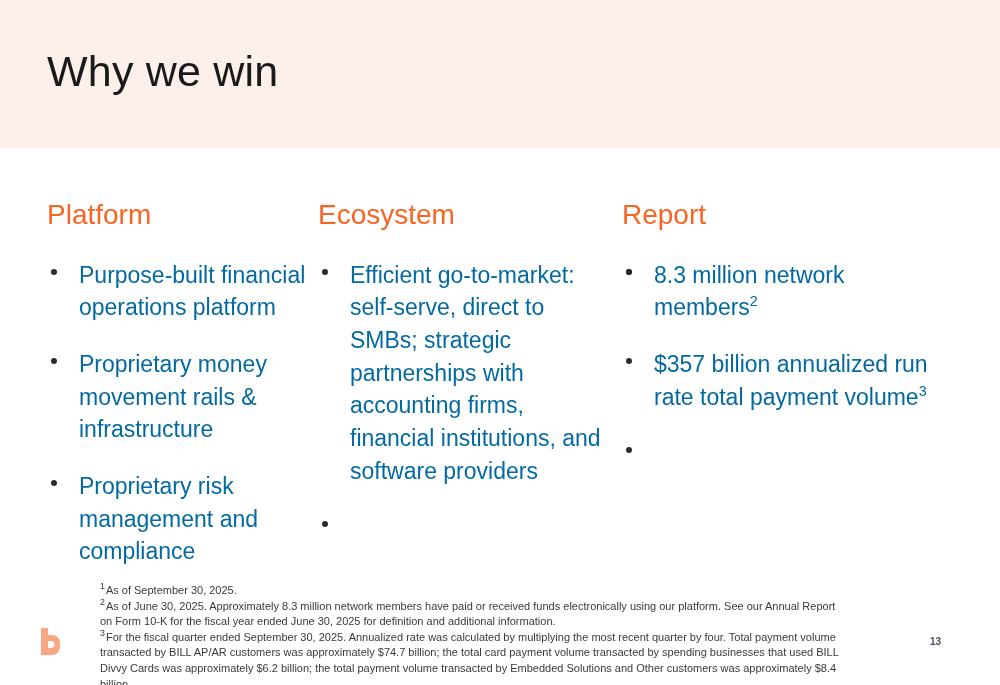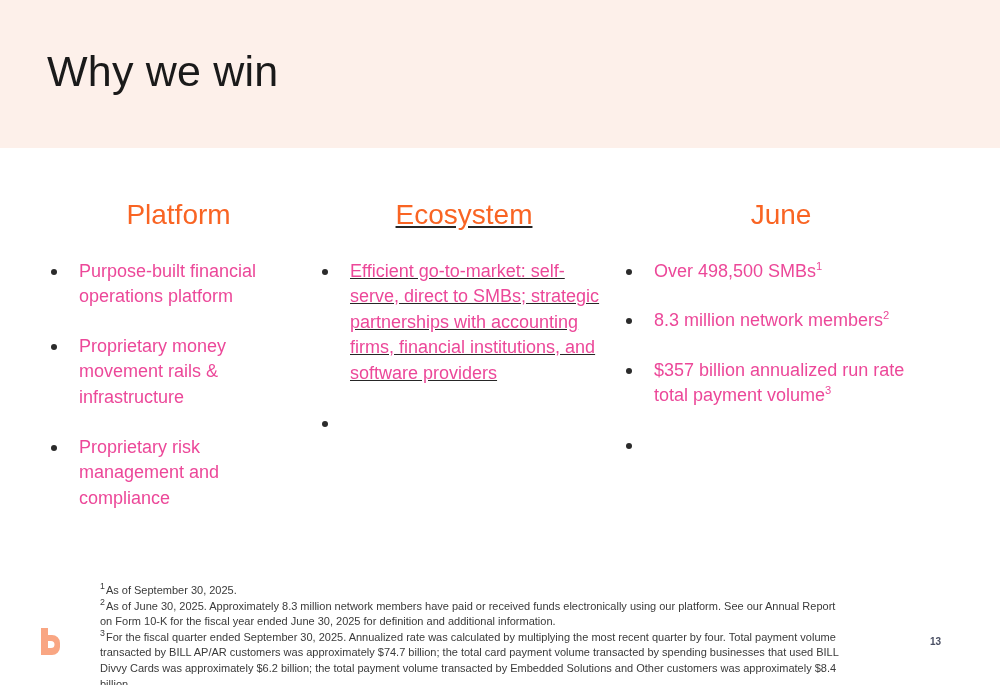--- a/index.html
+++ b/index.html
@@ -54,44 +54,43 @@
     top: 200px;
     width: 1000px;
     display: flex;
     align-items: flex-start;
   }
 
   .column {
     flex: 0 0 auto;
   }
   .column-platform  { width: 310px; padding-left: 47px; }
-  .column-ecosystem { width: 300px; padding-left: 8px; text-decoration: underline; }
+  .column-ecosystem { width: 300px; padding-left: 8px; }
   .column-scale     { width: 330px; padding-left: 12px; }
 
   .column-heading {
     font-size: 28px;
     font-weight: 400;
     color: #f96423;
     line-height: 1.1;
     margin-bottom: 28px;
     white-space: nowrap;
-    text-align: center;
   }
 
   .bullet-list {
     list-style: none;
   }
 
   .bullet-item {
     position: relative;
     padding-left: 32px;
     margin-bottom: 24px;
-    font-size: 18px;
+    font-size: 23px;
     line-height: 1.42;
-    color: #ec4899;
+    color: #0369a1;
     font-weight: 400;
   }
 
   .bullet-item:last-child { margin-bottom: 0; }
 
   .bullet-dot {
     position: absolute;
     left: 4px;
     top: 10px;
     width: 6px;
@@ -183,25 +182,24 @@
           <span class="bullet-dot"></span>
           <span class="bullet-text">Efficient go-to-market: self-serve, direct to SMBs; strategic partnerships with accounting firms, financial institutions, and software providers</span>
         </li>
         <li class="bullet-item">
           <span class="bullet-dot"></span>
         </li>
       </ul>
     </div>
 
     <div class="column column-scale">
-      <div class="column-heading">June</div>
+      <div class="column-heading">Report</div>
       <ul class="bullet-list">
         <li class="bullet-item">
           <span class="bullet-dot"></span>
-          <span class="bullet-text"><span>Over 498,500 SMBs</span><sup>1</sup></span>
         </li>
         <li class="bullet-item">
           <span class="bullet-dot"></span>
           <span class="bullet-text"><span>8.3 million network members</span><sup>2</sup></span>
         </li>
         <li class="bullet-item">
           <span class="bullet-dot"></span>
           <span class="bullet-text"><span>$357 billion annualized run rate total payment volume</span><sup>3</sup></span>
         </li>
         <li class="bullet-item">

